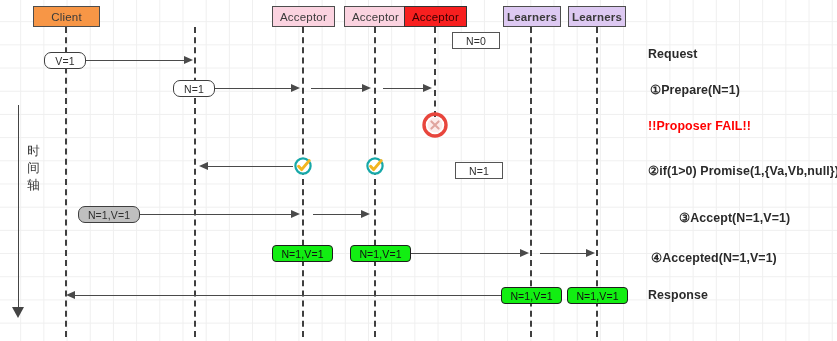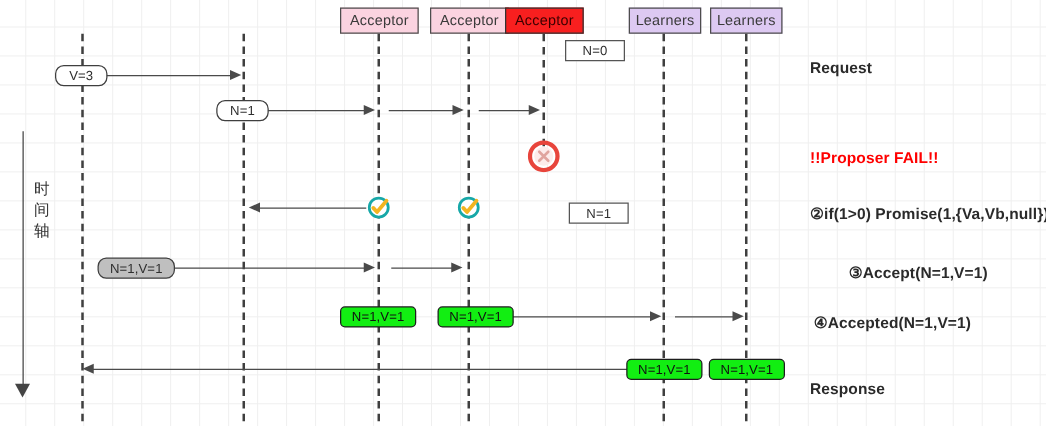--- a/index.html
+++ b/index.html
@@ -31,21 +31,21 @@
     color: #3a3a3a;
     border: 1.4px solid #4d4d4d;
     box-sizing: border-box;
     white-space: nowrap;
     letter-spacing: .2px;
   }
   .actor.client    { background: #f79646; }
   .actor.proposer  { background: #5b9bd5; }
   .actor.acceptor  { background: #fbd3e0; }
   .actor.failed    { background: #f81f1f; color: #3a0000; border-color: #333; }
-  .actor.learners  { background: #ddc9f2; color: #3a3a3a; }
+  .actor.learners  { background: #ddc9f2; color: #3a3a3a; font-weight: bold; }
 
   
   .lifeline {
     position: absolute;
     width: 0;
     border-left: 2.6px dashed #3f3f3f;
   }
 
   
   .arrow-line {
@@ -125,20 +125,23 @@
 <body>
 
 <div id="canvas">
 
   <div style="position:absolute;left:18px;top:105px;width:0;height:205px;border-left:1.6px solid #444;"></div>
   <div style="position:absolute;left:12px;top:307px;width:0;height:0;border-left:6px solid transparent;border-right:6px solid transparent;border-top:11px solid #444;"></div>
   <div class="axis-label" style="left:26px;top:143px;">时</div>
   <div class="axis-label" style="left:26px;top:160px;">间</div>
   <div class="axis-label" style="left:26px;top:177px;">轴</div>
 
+  <div class="actor client" style="left:33px;top:6px;width:67px;">
+    <span>Client</span>
+  </div>
   <div class="actor acceptor" style="left:272px;top:6px;width:63px;">
     <span>Acceptor</span>
   </div>
   <div class="actor acceptor" style="left:344px;top:6px;width:63px;">
     <span>Acceptor</span>
   </div>
   <div class="actor failed" style="left:404px;top:6px;width:63px;">
     <span>Acceptor</span>
   </div>
   <div class="actor learners" style="left:503px;top:6px;width:58px;">
@@ -152,21 +155,21 @@
   <div class="lifeline" style="left:194px;top:27px;height:310px;"></div>
   <div class="lifeline" style="left:302px;top:27px;height:310px;"></div>
   <div class="lifeline" style="left:374px;top:27px;height:310px;"></div>
   <div class="lifeline" style="left:434px;top:27px;height:90px;"></div>
   <div class="lifeline" style="left:530px;top:27px;height:310px;"></div>
   <div class="lifeline" style="left:596px;top:27px;height:310px;"></div>
 
   <div class="arrow-line" style="left:82px;top:60px;width:104px;"></div>
   <div class="arrow-head right" style="left:184px;top:55.5px;"></div>
   <div class="msgbox white-round" style="left:44px;top:52px;width:42px;">
-    <span>V=3</span>
+    <span>V=1</span>
   </div>
 
   <div class="msgbox white-sharp" style="left:452px;top:32px;width:48px;">
     <span>N=0</span>
   </div>
 
   <div class="arrow-line" style="left:214px;top:88px;width:79px;"></div>
   <div class="arrow-head right" style="left:291px;top:83.5px;"></div>
 
   <div class="arrow-line" style="left:311px;top:88px;width:52px;"></div>
@@ -236,29 +239,32 @@
   <div class="msgbox green-round" style="left:501px;top:287px;width:61px;">
     <span>N=1,V=1</span>
   </div>
   <div class="msgbox green-round" style="left:567px;top:287px;width:61px;">
     <span>N=1,V=1</span>
   </div>
 
   <div class="note" style="left:648px;top:47px;">
     <span>Request</span>
   </div>
+  <div class="note" style="left:650px;top:82px;">
+    <span>①Prepare(N=1)</span>
+  </div>
   <div class="note fail-note" style="left:648px;top:119px;">
     <span>!!Proposer  FAIL!!</span>
   </div>
   <div class="note" style="left:648px;top:163px;">
     <span>②if(1&gt;0) Promise(1,{Va,Vb,null})</span>
   </div>
   <div class="note" style="left:651px;top:210px;margin-left:28px;">
     <span>③Accept(N=1,V=1)</span>
   </div>
   <div class="note" style="left:651px;top:250px;text-align:center;">
     <span>④Accepted(N=1,V=1)</span>
   </div>
-  <div class="note" style="left:648px;top:288px;margin-top:16px;">
+  <div class="note" style="left:648px;top:288px;">
     <span>Response</span>
   </div>
 
 </div>
 
 </body></html>

